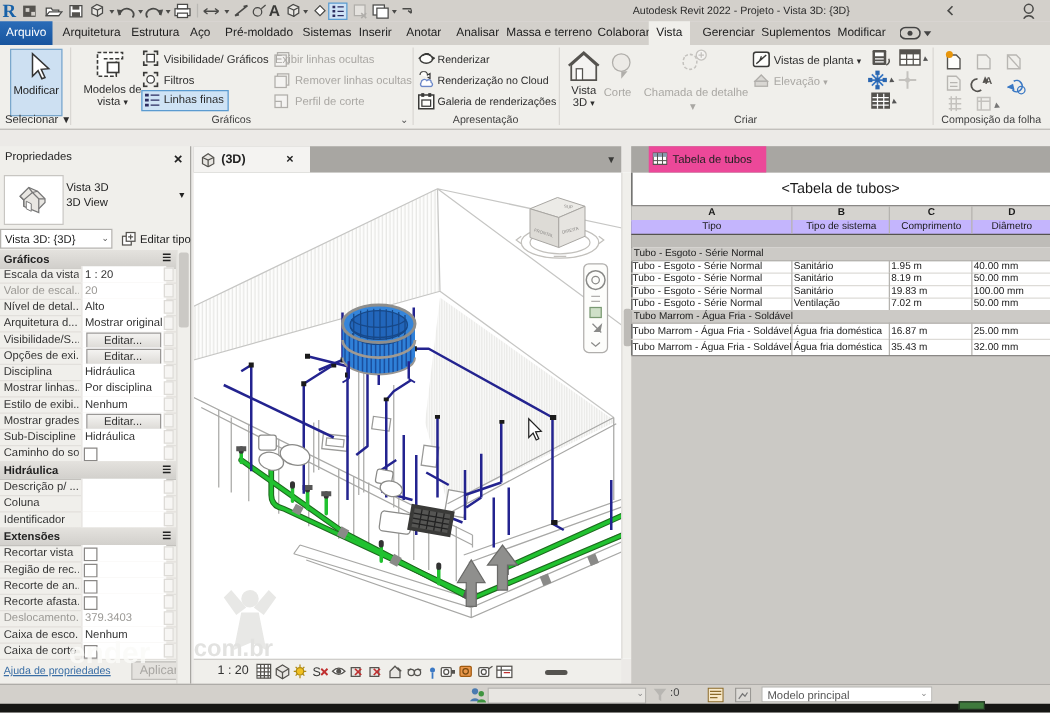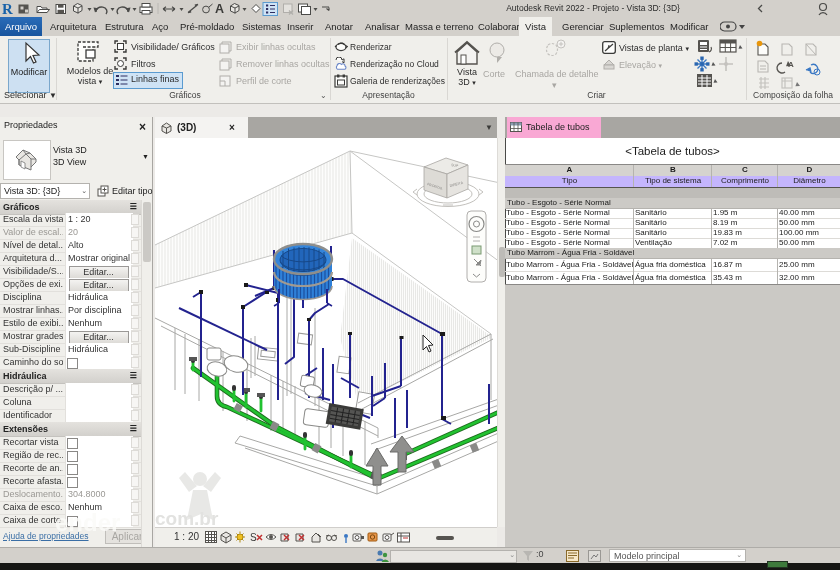--- a/index.html
+++ b/index.html
@@ -35,21 +35,21 @@
   
   #canvasarea{left:155px;top:138px;width:350px;height:389px;background:#fff;overflow:hidden;}
   #ctabbar{left:155px;top:117px;width:342px;height:21px;background:#a8a6a2;}
   #ctab{position:absolute;left:0;top:0;width:93px;height:21px;background:#f4f3f1;font-size:10px;font-weight:bold;color:#222;line-height:21px;}
   #controlbar{left:155px;top:527px;width:342px;height:20px;background:#f0efeb;border-top:1px solid #d0cecb;font-size:10px;color:#333;}
   #cscroll{left:497px;top:138px;width:8px;height:389px;background:#f0efeb;border-left:1px solid #dddbd7;}
   #cscroll .thumb{position:absolute;left:1px;top:109px;width:6px;height:30px;background:#bdbbb7;border-radius:2px;}
   
   #rpanel{left:505px;top:117px;width:335px;height:430px;background:#cbc9c5;}
   #rtabbar{left:505px;top:117px;width:335px;height:21px;background:#a8a6a2;}
-  #rtab{position:absolute;left:2px;top:0;width:94px;height:21px;background:#f9a8d4;font-size:9px;color:#222;line-height:21px;white-space:nowrap;}
+  #rtab{position:absolute;left:14px;top:0;width:94px;height:21px;background:#ec4899;font-size:9px;color:#222;line-height:21px;white-space:nowrap;}
   .trow{position:absolute;left:0;width:335px;font-size:8px;color:#1a1a1a;}
   .tc{position:absolute;top:0;height:100%;border-right:1px solid #b5b3af;box-sizing:border-box;padding:0 0 0 1px;overflow:hidden;white-space:nowrap;}
   
   #statusbar{left:0;top:547px;width:840px;height:16px;background:#d3d0cb;border-top:1px solid #aeaca8;font-size:8px;color:#222;}
   #bstrip{left:0;top:563px;width:840px;height:7px;background:#161614;}
 </style></head>
 <body>
 <div class="abs" id="titlebar"></div>
 <svg class="abs" style="left:0;top:0" width="340" height="17" viewBox="0 0 340 17">
   <text x="2" y="13.5" font-size="15" font-weight="bold" fill="#1761a8" font-family="Liberation Serif,serif">R</text>
@@ -170,21 +170,21 @@
     <rect x="0" y="0" width="13" height="12" fill="#cfe3f5"></rect>
     <path d="M1 2 h3 M1 6 h3 M1 10 h3" stroke="#2d2d60" stroke-width="2.2"></path>
     <path d="M5.5 2 h7 M5.5 6 h7 M5.5 10 h7" stroke="#2d2d60" stroke-width="1"></path>
   </svg>
   <div class="rbtn-txt" style="left:131px;top:38px;">Linhas finas</div>
 
   <svg class="abs" style="left:219px;top:5px" width="13" height="13" viewBox="0 0 13 13">
     <rect x="1" y="3" width="9" height="9" fill="#f4f3f1" stroke="#b0aeaa"></rect>
       <path d="M3 3 V1 h9 v9 h-2" fill="none" stroke="#b0aeaa"></path>
   </svg>
-  <div class="rbtn-txt gray" style="left:236px;top:6px;">Exibir linhas ocultas</div>
+  <div class="rbtn-txt gray" style="left:220px;top:6px;">Exibir linhas ocultas</div>
   <svg class="abs" style="left:219px;top:22px" width="13" height="13" viewBox="0 0 13 13">
     <rect x="1" y="3" width="9" height="9" fill="#f4f3f1" stroke="#b0aeaa"></rect>
       <path d="M3 3 V1 h9 v9 h-2" fill="none" stroke="#b0aeaa"></path>
   </svg>
   <div class="rbtn-txt gray" style="left:236px;top:23px;">Remover linhas ocultas</div>
   <svg class="abs" style="left:219px;top:39px" width="13" height="13" viewBox="0 0 13 13">
     <rect x="1" y="1" width="10" height="10" fill="#f4f3f1" stroke="#b0aeaa"></rect>
       <path d="M1 6 h5 v5" fill="none" stroke="#b0aeaa"></path>
   </svg>
   <div class="rbtn-txt gray" style="left:236px;top:40px;">Perfil de corte</div>
@@ -431,21 +431,21 @@
       <div class="tick"></div>
     </div>
   <div class="prow" style="top:358px">
       <div class="lab">Recorte afasta...</div>
       <div class="val"></div>
       <div class="cb"></div>
       <div class="tick"></div>
     </div>
   <div class="prow" style="top:371px">
       <div class="lab" style="color:#9a9894">Deslocamento...</div>
-      <div class="val" style="color:#9a9894">304.8000</div>
+      <div class="val" style="color:#9a9894">379.3403</div>
       <div class="tick"></div>
     </div>
   <div class="prow" style="top:384px">
       <div class="lab">Caixa de esco...</div>
       <div class="val">Nenhum</div>
       <div class="tick"></div>
     </div>
   <div class="prow" style="top:397px">
       <div class="lab">Caixa de corte</div>
       <div class="val"></div>

